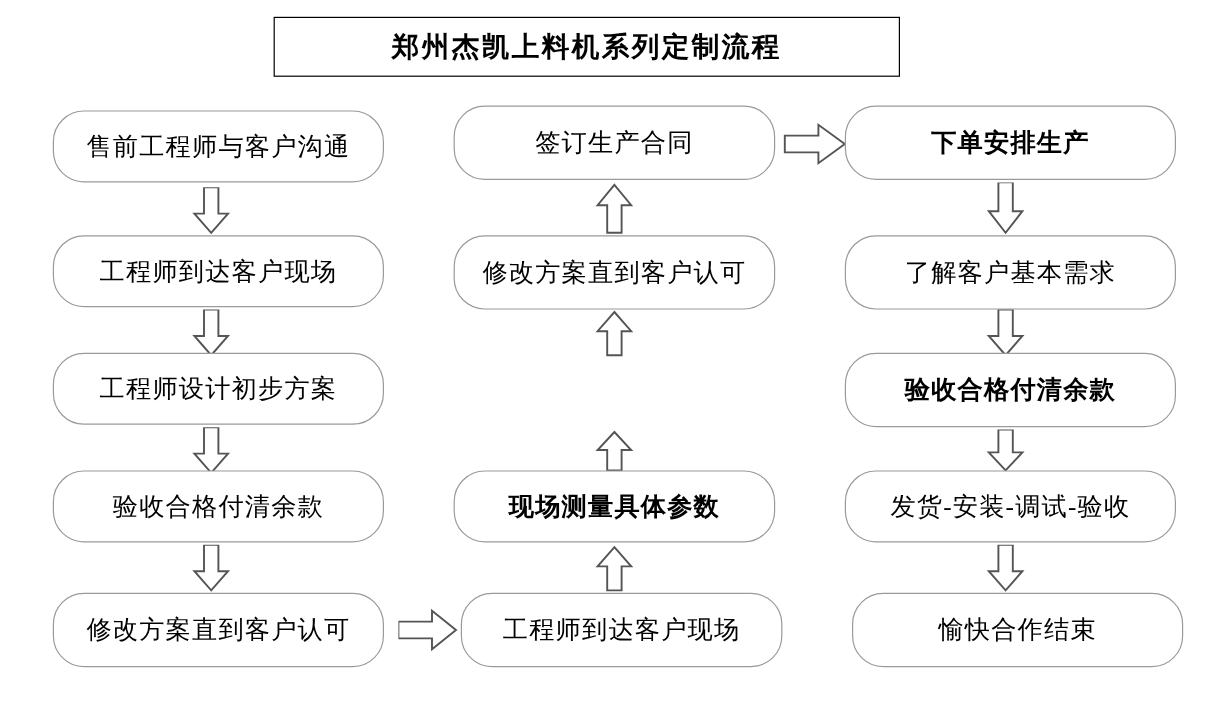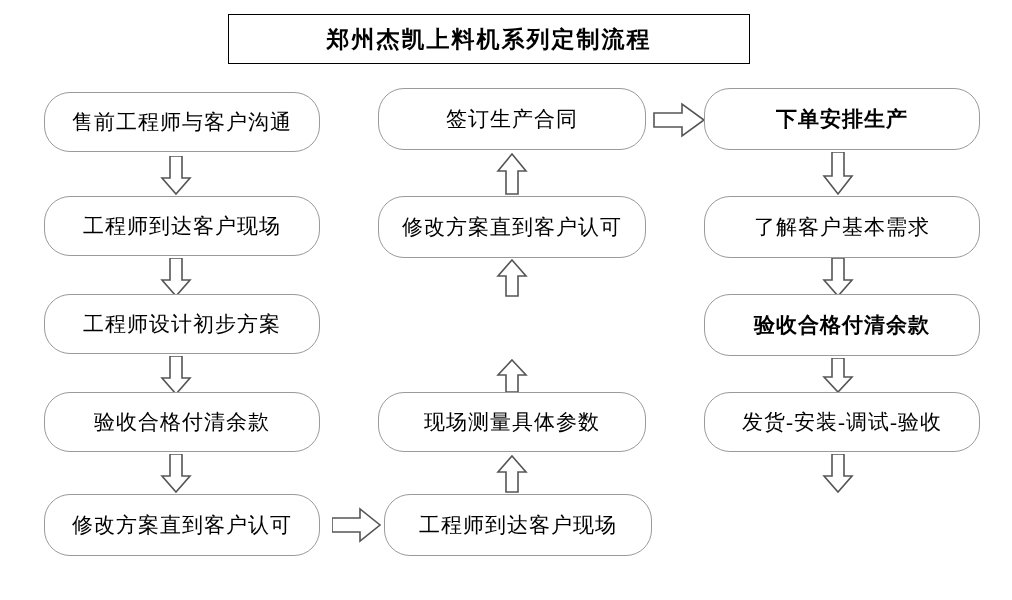--- a/index.html
+++ b/index.html
@@ -126,21 +126,21 @@
     </svg>
   </div>
 
 
   <div class="arrow" style="left:476px;top:358px;">
     <svg width="40" height="36" viewBox="0 0 40 36">
       <polygon points="20,2 34,17 26,17 26,34 14,34 14,17 6,17" fill="#ffffff" stroke="#555555" stroke-width="1.6"></polygon>
     </svg>
   </div>
 
-  <div class="node" style="left:362px;top:392px;width:268px;height:60px;">
+  <div class="node" style="left:362px;top:392px;width:268px;height:60px;font-weight:bold;">
     <span>现场测量具体参数</span>
   </div>
 
   <div class="arrow" style="left:476px;top:454px;">
     <svg width="40" height="40" viewBox="0 0 40 40">
       <polygon points="20,2 34,18 26,18 26,38 14,38 14,18 6,18" fill="#ffffff" stroke="#555555" stroke-width="1.6"></polygon>
     </svg>
   </div>
 
   <div class="node" style="left:368px;top:494px;width:268px;height:62px;">
@@ -186,14 +186,17 @@
   <div class="node" style="left:688px;top:392px;width:276px;height:60px;">
     <span>发货-安装-调试-验收</span>
   </div>
 
   <div class="arrow" style="left:802px;top:454px;">
     <svg width="40" height="40" viewBox="0 0 40 40">
       <polygon points="14,0 26,0 26,22 34,22 20,38 6,22 14,22" fill="#ffffff" stroke="#555555" stroke-width="1.6"></polygon>
     </svg>
   </div>
 
+  <div class="node" style="left:694px;top:494px;width:276px;height:62px;">
+    <span>愉快合作结束</span>
+  </div>
 
 </div>
 
 </body></html>

